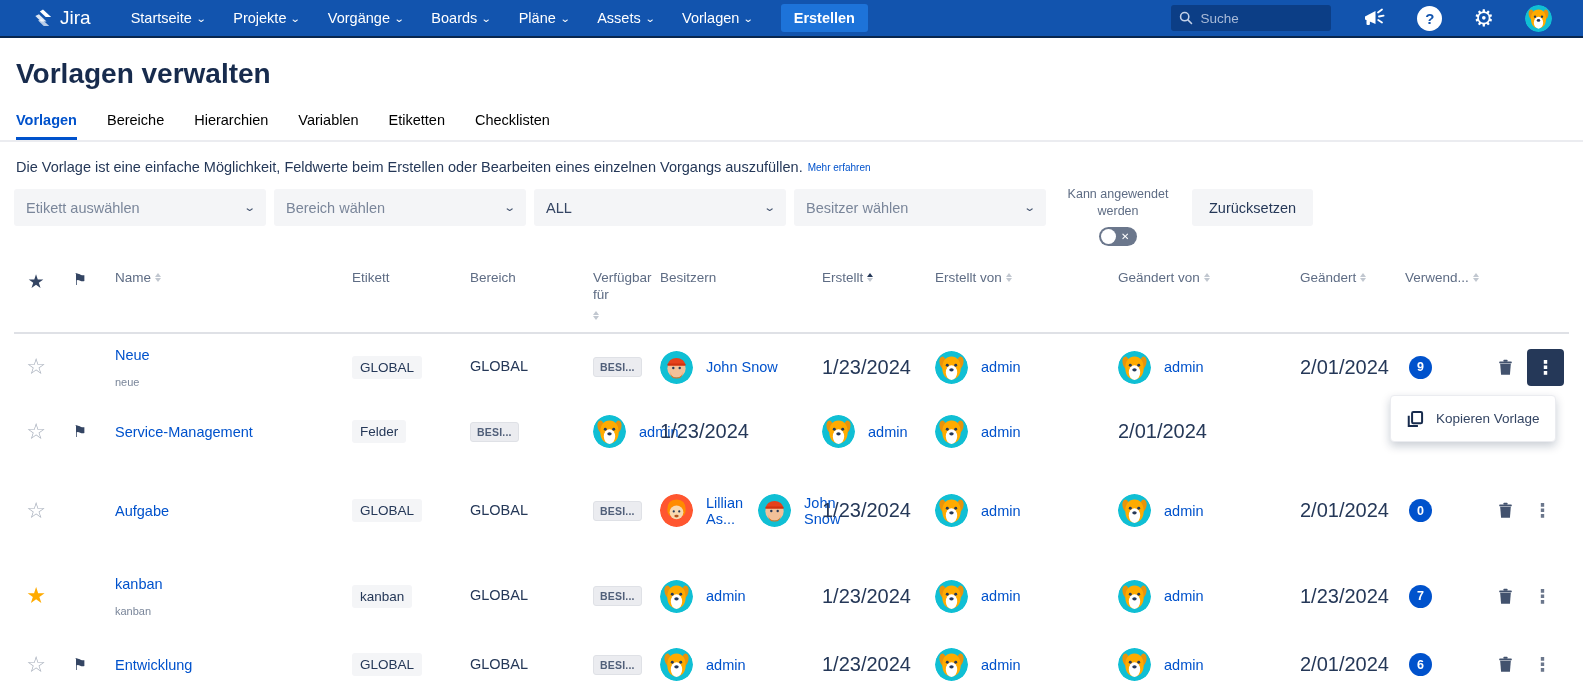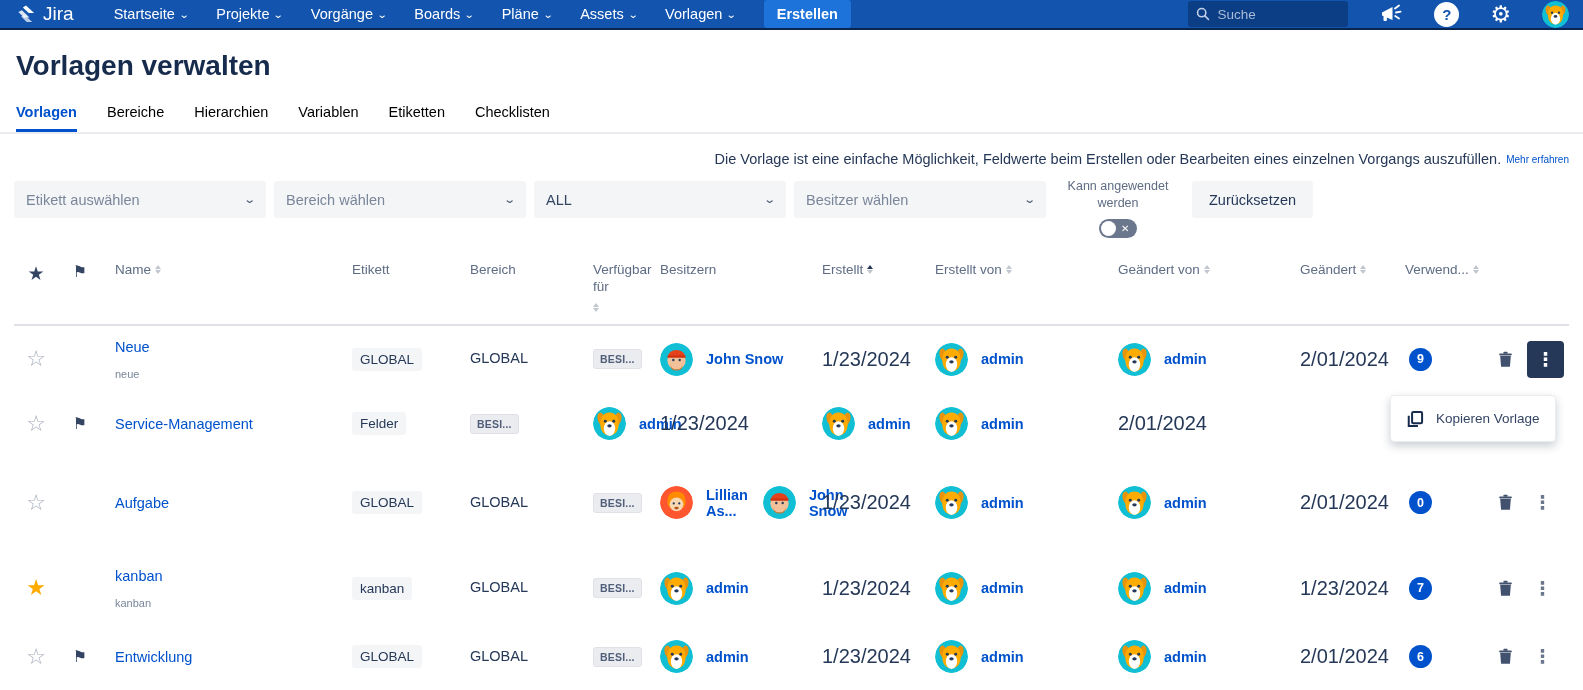--- a/index.html
+++ b/index.html
@@ -1,21 +1,21 @@
 <!DOCTYPE html>
 <html><head>
 <meta charset="utf-8">
 <style>
   * { margin:0; padding:0; box-sizing:border-box; }
   html,body { width:1583px; height:690px; overflow:hidden; background:#fff;
     font-family:"Liberation Sans","DejaVu Sans",sans-serif; color:#172B4D; }
 
   
-  .navbar { height:30px; background:#1254AE; display:flex; align-items:center;
-    padding:0 14px; border-bottom:2px solid rgba(0,0,0,.55); }
+  .navbar { height:38px; background:#1254AE; display:flex; align-items:center;
+    padding:0 31px; border-bottom:2px solid rgba(0,0,0,.55); }
   .brand { display:flex; align-items:center; gap:6px; margin-right:40px; }
   .brand-name { color:#fff; font-size:19px; font-weight:500; }
   .nav-item { color:#fff; font-size:14.5px; margin-right:28px; display:flex;
     align-items:center; gap:5px; cursor:pointer; white-space:nowrap; }
   .chev { font-size:10px; color:#fff; transform:scaleX(1.3); }
   .create-btn { background:#1D73D9; color:#fff; font-size:14.5px; font-weight:600;
     border:none; border-radius:3px; padding:6px 13px; cursor:pointer; }
   .nav-right { margin-left:auto; display:flex; align-items:center; gap:31px; }
   .nav-search { width:160px; height:26px; background:#0C3E86; border-radius:3px;
     display:flex; align-items:center; gap:7px; padding:0 8px; }
@@ -29,21 +29,21 @@
   .avatar { border-radius:50%; overflow:hidden; flex:0 0 auto; }
 
   
   .page-title { font-size:28px; font-weight:600; color:#172B4D; margin:20px 0 0 16px; }
   .tabs { display:flex; gap:30px; margin:22px 0 0 16px; }
   .tab { font-size:14.5px; color:#000000; padding-bottom:9px; cursor:pointer; }
   .tab.active { color:#0052CC; font-weight:600; border-bottom:3px solid #0052CC; }
   .tabs-rule { height:2px; background:#EBECF0; }
 
   
-  .desc-row { display:flex; align-items:center; padding:17px 14px 0 16px;justify-content:flex-end; }
+  .desc-row { display:flex; align-items:center; padding:17px 14px 0 16px; }
   .desc-text { font-size:14.5px; color:#253858; }
   .learn-link { color:#0052CC; font-size:10px; margin-left:5px; cursor:pointer; }
   .desc-actions { margin-left:auto; display:flex; align-items:center; gap:18px; }
   .primary-btn { background:#0052CC; color:#fff; font-size:14.5px; font-weight:600;
     border:none; border-radius:3px; padding:8px 16px; cursor:pointer; }
   .icon-btn { background:none; border:none; cursor:pointer; display:flex; }
 
   
   .filters { display:flex; align-items:flex-start; padding:14px 14px 0 14px; gap:8px; }
   .f-input, .f-select { width:252px; height:37px; background:#F4F5F7; border:none;
@@ -93,21 +93,21 @@
   .tpl-link { color:#0052CC; font-size:14.5px; font-weight:500; cursor:pointer; }
   .subtitle { color:#7A869A; font-size:11px; }
   .chip { background:#F4F5F7; color:#253858; font-size:13.5px; border-radius:3px;
     padding:4px 8px; width:max-content; }
   .plain { font-size:14.5px; color:#253858; padding-right:14px; line-height:1.5; }
   .avail-chip { background:#EBECF0; border:1px solid #DFE1E6; color:#505F79;
     font-size:10.5px; font-weight:700; border-radius:3px; padding:3px 6px;
     width:max-content; letter-spacing:.2px; }
   .owner { display:flex; align-items:center; gap:13px; }
   .owners-stack { display:flex; gap:15px; }
-  .user-link { color:#0052CC; font-size:14.5px; font-weight:700; cursor:pointer; }
+  .user-link { color:#0052CC; font-size:14.5px; font-weight:400; cursor:pointer; }
   .date { font-size:20px; color:#253858; }
   .usecount { width:23px; height:23px; border-radius:50%; background:#0052CC;
     color:#fff; font-size:12.5px; font-weight:700; display:flex; align-items:center;
     justify-content:center; margin-left:4px; }
   .actions { display:flex; align-items:center; gap:12px; padding-left:6px; }
   .kebab { color:#6B778C; font-size:19px; letter-spacing:0; cursor:pointer;
     padding:2px 6px; font-weight:700; }
   .kebab.active { background:#253858; color:#fff; border-radius:4px; padding:7px 9px; }
   .trash-btn { background:none; border:none; cursor:pointer; display:flex; }
 

